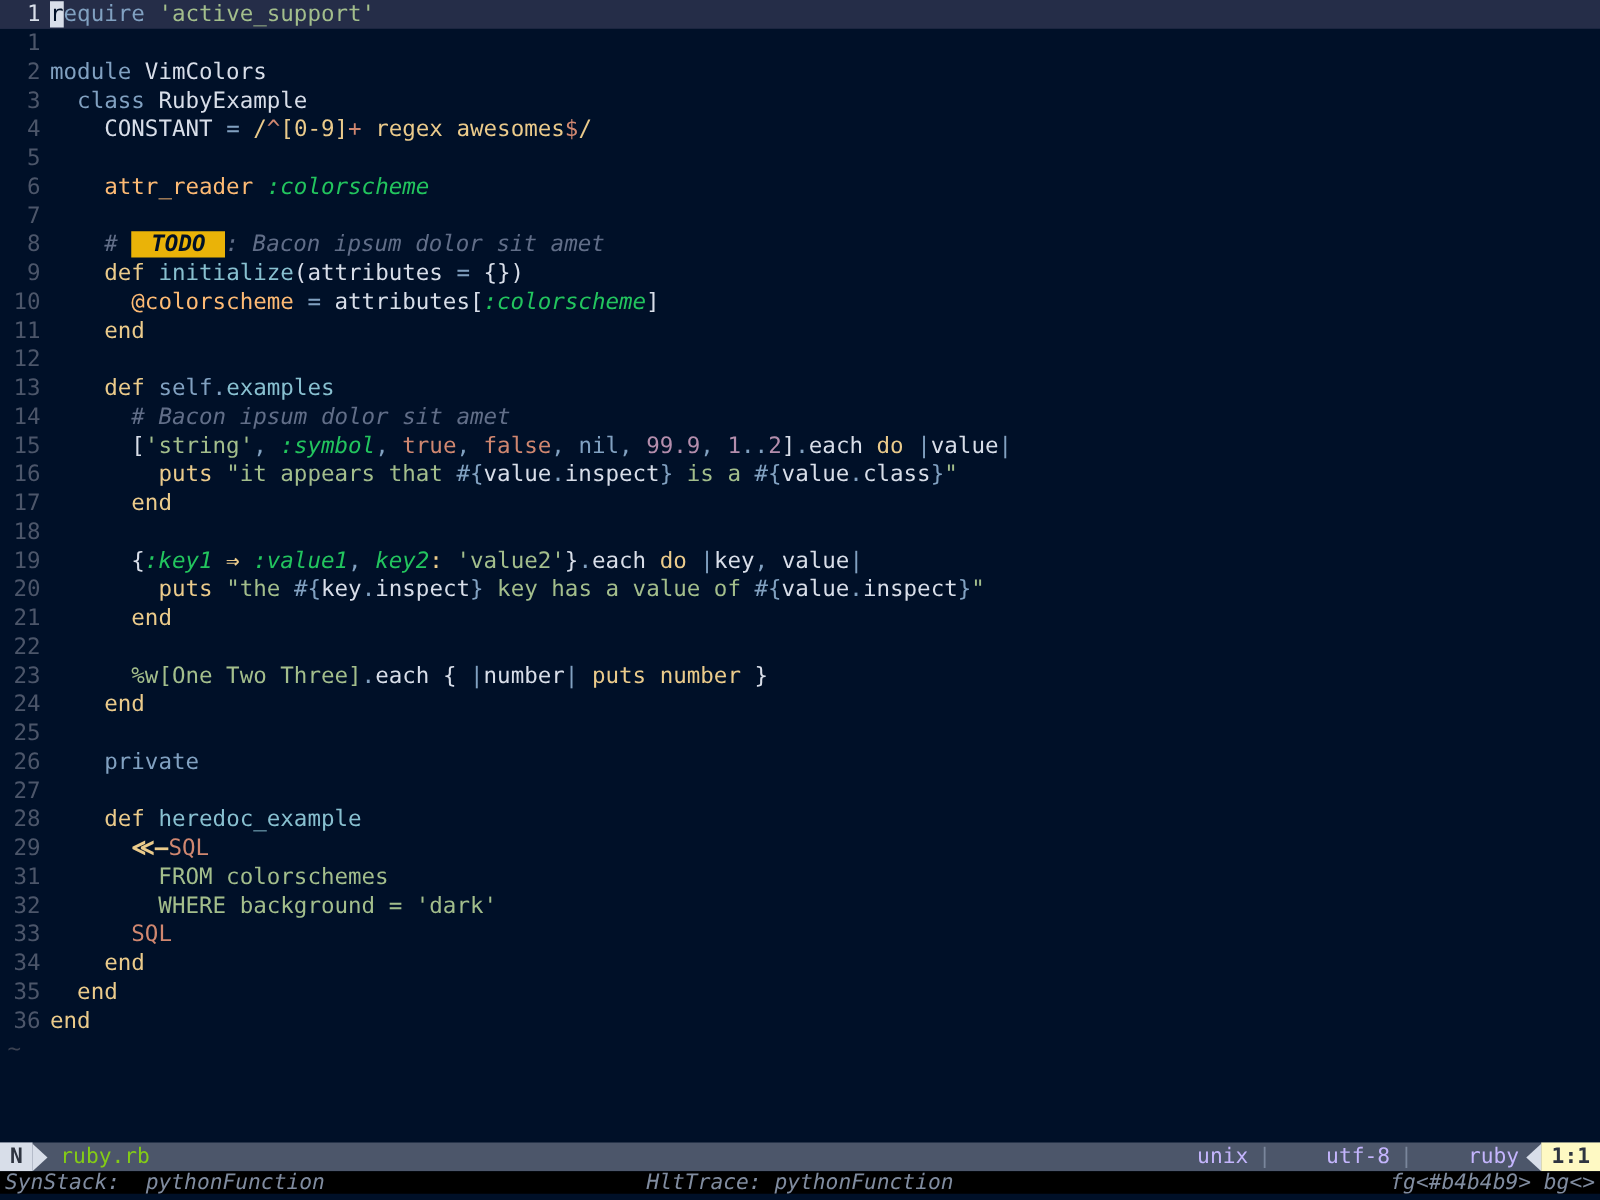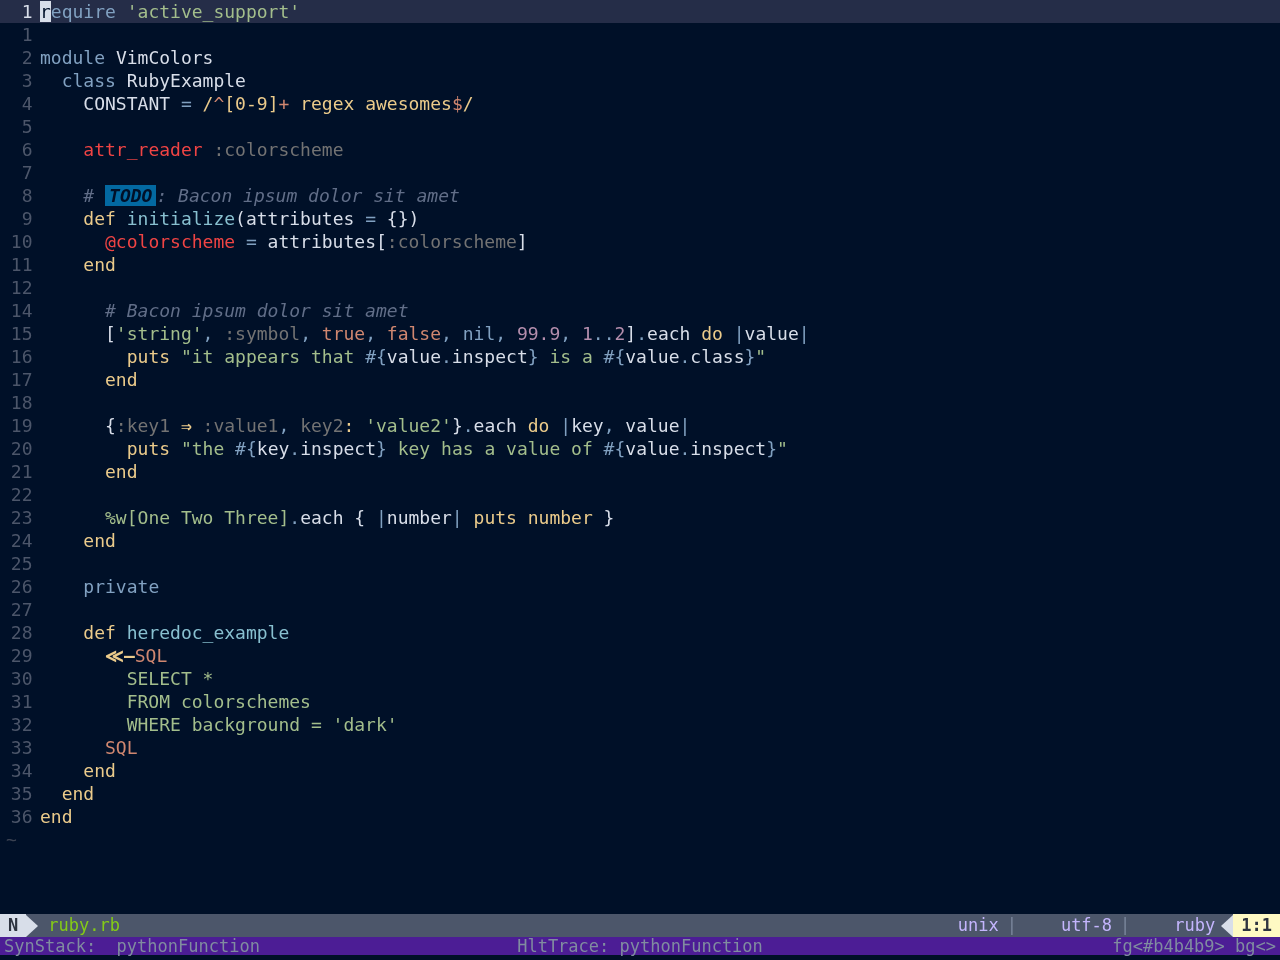--- a/index.html
+++ b/index.html
@@ -32,24 +32,24 @@
   .currentline .gutter { color: #d8dee9; background: #252d48; }
   .code { flex: 1; }
   .cursor { background: #d8dee9; color: #001028; }
   .tilde { color: #3b4252; padding-left: 6px; }
 
   
   .kw   { color: #81a1c1; }     
   .str  { color: #a3be8c; }
   .num  { color: #b48ead; }
   .def  { color: #88c0d0; }
-  .sym  { color: #737373; }
+  .sym  { color: #22c55e; font-style: italic; }
   .cmt  { color: #616e88; font-style: italic; }
-  .todo { background: #0369a1; color: #001028; font-style: italic; font-weight: bold; padding:0 4px;}
-  .ident{ color: #ef4444; }
+  .todo { background: #eab308; color: #001028; font-style: italic; font-weight: bold; padding:0 16px;}
+  .ident{ color: #fdba74; }
   .const{ color: #d8dee9; }
   .bool { color: #d08770; }     
   .orange { color: #ebcb8b; }   
   .orange2 { color: #d08770; }
   .regex{ color: #ebcb8b; }
   .op   { color: #81a1c1; }
   .arrow{ color: #ebcb8b; font-weight:bold; }
   .delim{ color: #a3be8c; }
 
   
@@ -89,27 +89,28 @@
   .pos-badge {
     background: #fef9c3;
     color: #2e3440;
     font-weight: bold;
     padding: 0 8px;
     height:23px; display:flex; align-items:center;
   }
 
   .infoline {
     height: 18px;
-    background: #4c1d95;
+    background: #000000;
     color: #808ca0;
     display: flex;
     align-items: center;
     font-size: 17px;
     padding: 0 4px;
     white-space: pre;
+    font-style: italic;
   }
   .infoline .mid { position:absolute; left: 50%; transform: translateX(-50%); text-align: right;}
   .infoline .right { margin-left: auto; }
 </style>
 </head>
 <body>
 
 <div class="editor-area" id="buffer">
     <div class="line currentline"><div class="gutter">  1</div><div class="code"><span class="cursor">r</span><span class="kw">equire</span> <span class="delim">'</span><span class="str">active_support</span><span class="delim">'</span></div></div>
     <div class="line"><div class="gutter">  1</div><div class="code"></div></div>
@@ -117,37 +118,37 @@
     <div class="line"><div class="gutter">  3</div><div class="code">  <span class="kw">class</span> <span class="const">RubyExample</span></div></div>
     <div class="line"><div class="gutter">  4</div><div class="code">    <span class="const">CONSTANT</span> <span class="op">=</span> <span class="regex">/</span><span class="orange2">^</span><span class="regex">[0-9]</span><span class="orange2">+</span><span class="regex"> regex awesomes</span><span class="orange2">$</span><span class="regex">/</span></div></div>
     <div class="line"><div class="gutter">  5</div><div class="code"></div></div>
     <div class="line"><div class="gutter">  6</div><div class="code">    <span class="ident">attr_reader</span> <span class="sym">:colorscheme</span></div></div>
     <div class="line"><div class="gutter">  7</div><div class="code"></div></div>
     <div class="line"><div class="gutter">  8</div><div class="code">    <span class="cmt"># </span><span class="todo">TODO</span><span class="cmt">: Bacon ipsum dolor sit amet</span></div></div>
     <div class="line"><div class="gutter">  9</div><div class="code">    <span class="orange">def</span> <span class="def">initialize</span>(attributes <span class="op">=</span> {})</div></div>
     <div class="line"><div class="gutter"> 10</div><div class="code">      <span class="ident">@colorscheme</span> <span class="op">=</span> attributes[<span class="sym">:colorscheme</span>]</div></div>
     <div class="line"><div class="gutter"> 11</div><div class="code">    <span class="orange">end</span></div></div>
     <div class="line"><div class="gutter"> 12</div><div class="code"></div></div>
+    <div class="line"><div class="gutter"> 13</div><div class="code">    <span class="orange">def</span> <span class="kw">self</span><span class="op">.</span><span class="def">examples</span></div></div>
     <div class="line"><div class="gutter"> 14</div><div class="code">      <span class="cmt"># Bacon ipsum dolor sit amet</span></div></div>
     <div class="line"><div class="gutter"> 15</div><div class="code">      [<span class="delim">'</span><span class="str">string</span><span class="delim">'</span><span class="op">,</span> <span class="sym">:symbol</span><span class="op">,</span> <span class="bool">true</span><span class="op">,</span> <span class="bool">false</span><span class="op">,</span> <span class="kw">nil</span><span class="op">,</span> <span class="num">99.9</span><span class="op">,</span> <span class="num">1</span><span class="op">..</span><span class="num">2</span>]<span class="op">.</span>each <span class="orange">do</span> <span class="op">|</span>value<span class="op">|</span></div></div>
     <div class="line"><div class="gutter"> 16</div><div class="code">        <span class="orange">puts</span> <span class="delim">"</span><span class="str">it appears that </span><span class="op">#{</span>value<span class="op">.</span>inspect<span class="op">}</span><span class="str"> is a </span><span class="op">#{</span>value<span class="op">.</span>class<span class="op">}</span><span class="delim">"</span></div></div>
     <div class="line"><div class="gutter"> 17</div><div class="code">      <span class="orange">end</span></div></div>
     <div class="line"><div class="gutter"> 18</div><div class="code"></div></div>
     <div class="line"><div class="gutter"> 19</div><div class="code">      {<span class="sym">:key1</span> <span class="arrow">⇒</span> <span class="sym">:value1</span><span class="op">,</span> <span class="sym">key2</span><span class="orange">:</span> <span class="delim">'</span><span class="str">value2</span><span class="delim">'</span>}<span class="op">.</span>each <span class="orange">do</span> <span class="op">|</span>key<span class="op">,</span> value<span class="op">|</span></div></div>
     <div class="line"><div class="gutter"> 20</div><div class="code">        <span class="orange">puts</span> <span class="delim">"</span><span class="str">the </span><span class="op">#{</span>key<span class="op">.</span>inspect<span class="op">}</span><span class="str"> key has a value of </span><span class="op">#{</span>value<span class="op">.</span>inspect<span class="op">}</span><span class="delim">"</span></div></div>
     <div class="line"><div class="gutter"> 21</div><div class="code">      <span class="orange">end</span></div></div>
     <div class="line"><div class="gutter"> 22</div><div class="code"></div></div>
     <div class="line"><div class="gutter"> 23</div><div class="code">      <span class="delim">%w[</span><span class="str">One Two Three</span><span class="delim">]</span><span class="op">.</span>each { <span class="op">|</span>number<span class="op">|</span> <span class="orange">puts</span> <span class="orange">number</span> }</div></div>
     <div class="line"><div class="gutter"> 24</div><div class="code">    <span class="orange">end</span></div></div>
     <div class="line"><div class="gutter"> 25</div><div class="code"></div></div>
     <div class="line"><div class="gutter"> 26</div><div class="code">    <span class="kw">private</span></div></div>
     <div class="line"><div class="gutter"> 27</div><div class="code"></div></div>
     <div class="line"><div class="gutter"> 28</div><div class="code">    <span class="orange">def</span> <span class="def">heredoc_example</span></div></div>
     <div class="line"><div class="gutter"> 29</div><div class="code">      <span class="arrow">≪—</span><span class="orange2">SQL</span></div></div>
-    <div class="line"><div class="gutter"> 30</div><div class="code"><span class="str">        SELECT *</span></div></div>
     <div class="line"><div class="gutter"> 31</div><div class="code"><span class="str">        FROM colorschemes</span></div></div>
     <div class="line"><div class="gutter"> 32</div><div class="code"><span class="str">        WHERE background = 'dark'</span></div></div>
     <div class="line"><div class="gutter"> 33</div><div class="code">      <span class="orange2">SQL</span></div></div>
     <div class="line"><div class="gutter"> 34</div><div class="code">    <span class="orange">end</span></div></div>
     <div class="line"><div class="gutter"> 35</div><div class="code">  <span class="orange">end</span></div></div>
     <div class="line"><div class="gutter"> 36</div><div class="code"><span class="orange">end</span></div></div>
     <div class="tilde">~</div>
   </div>
 
 <div class="statusline">

